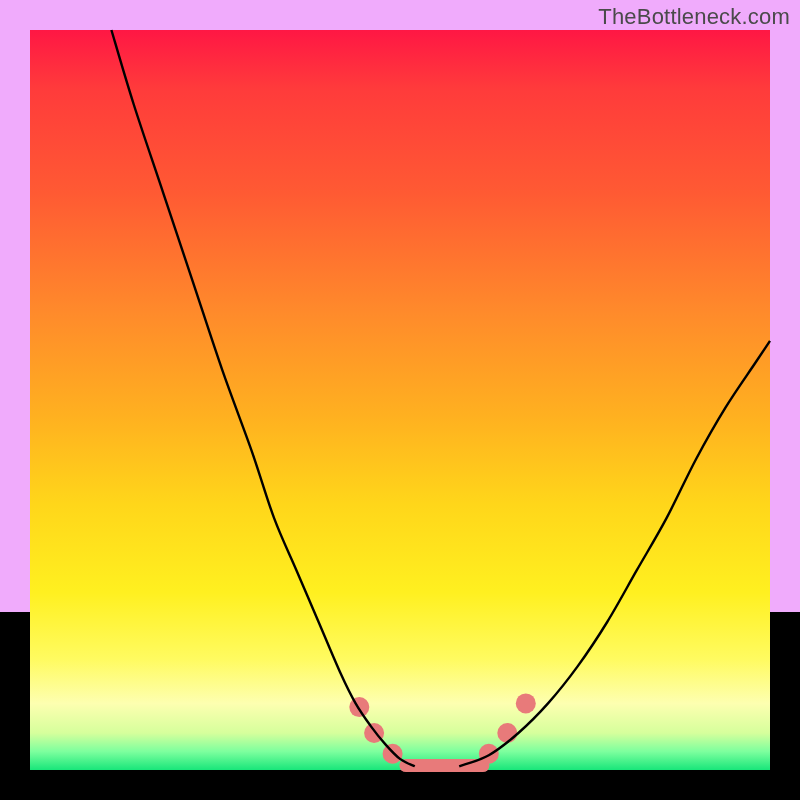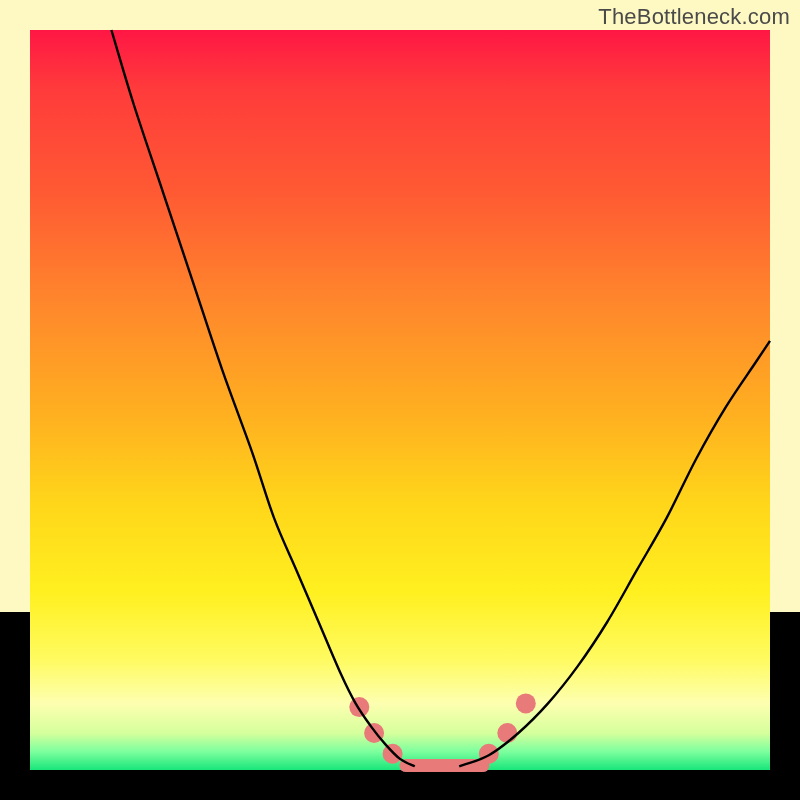--- a/index.html
+++ b/index.html
@@ -10,21 +10,21 @@
     background: #000;
     overflow: hidden;
     font-family: Arial, Helvetica, sans-serif;
   }
   .frame {
     position: absolute;
     top: 0;
     left: 0;
     width: 800px;
     height: 612px;
-    background: #fef9c3;
+    background: #f0abfc;
   }
   .plot {
     position: absolute;
     top: 30px;
     left: 30px;
     width: 740px;
     height: 740px;
     
     background: linear-gradient(
       to bottom,

